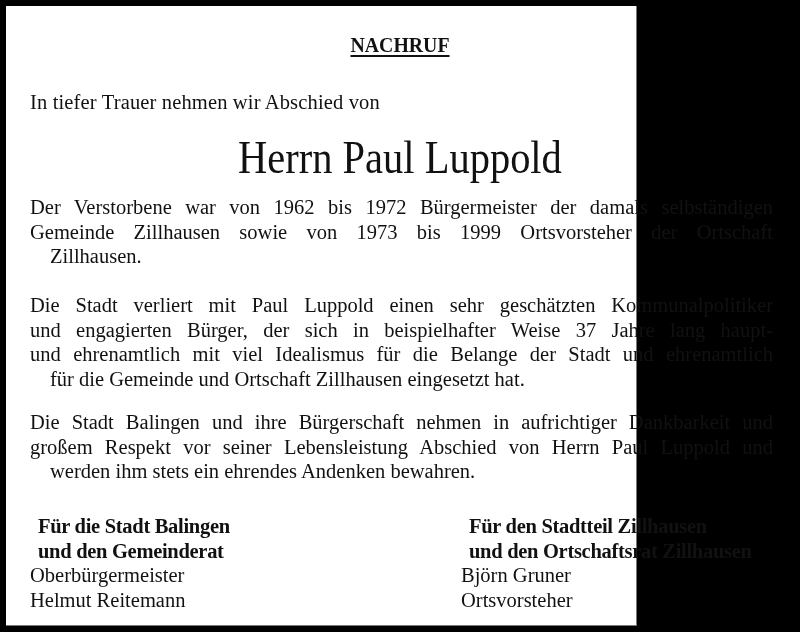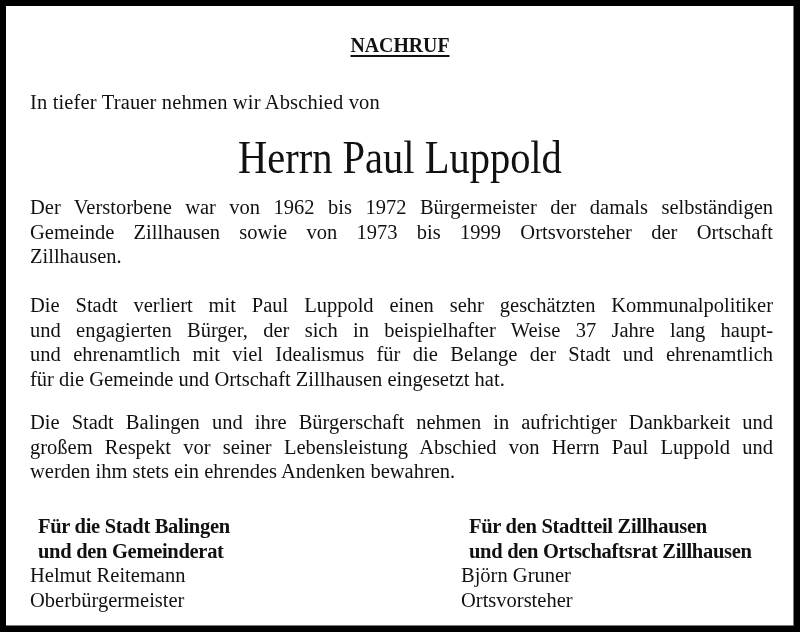--- a/index.html
+++ b/index.html
@@ -1,21 +1,21 @@
 <!DOCTYPE html>
 <html><head>
 <meta charset="utf-8">
 <style>
   html, body { margin: 0; padding: 0; }
   body {
     width: 800px; height: 632px; background: #000; overflow: hidden;
     font-family: "Liberation Serif", "DejaVu Serif", serif; color: #111;
   }
   .page {
-    position: absolute; left: 6px; top: 6px; width: 788px; height: 620px;
+    position: absolute; left: 6px; top: 6px; width: 631px; height: 620px;
     background: #fff; border-right: 1px solid #777; border-bottom: 1px solid #777;
     box-sizing: border-box;
   }
   .abs { position: absolute; white-space: nowrap; }
   .title {
     left: 0; width: 788px; top: 24px; text-align: center;
     font-weight: bold; font-size: 22px; line-height: 30px;
   }
   .title span {
     display: inline-block; text-decoration: underline; text-decoration-thickness: 2px;
@@ -25,21 +25,21 @@
   .headline {
     left: 0; width: 788px; top: 126px; text-align: center;
     font-weight: normal; font-size: 46px; line-height: 52px;
   }
   .headline span { display: inline-block; transform: scaleX(0.88); }
   .para { position: absolute; left: 24px; width: 743px; font-size: 20.5px; }
   .line {
     height: 24.5px; line-height: 24.5px; white-space: nowrap;
     text-align: justify; text-align-last: justify;
   }
-  .line.last { text-align-last: left; }
+  .line.last { text-align-last: left; margin-left: 20px; }
   .sig { position: absolute; font-size: 20.5px; }
   .sig div { height: 24.5px; line-height: 24.5px; white-space: nowrap; }
   .sig .b { font-weight: bold; letter-spacing: -0.3px; margin-left: 8px; }
 </style>
 </head>
 <body>
 
 <div class="page">
 
   <div class="abs title">
@@ -67,22 +67,22 @@
 
   <div class="para" style="top:404px">
     <div class="line">Die Stadt Balingen und ihre Bürgerschaft nehmen in aufrichtiger Dankbarkeit und</div>
     <div class="line">großem Respekt vor seiner Lebensleistung Abschied von Herrn Paul Luppold und</div>
     <div class="line last">werden ihm stets ein ehrendes Andenken bewahren.</div>
   </div>
 
   <div class="sig" style="left:24px; top:508px">
     <div class="b">Für die Stadt Balingen</div>
     <div class="b">und den Gemeinderat</div>
+    <div>Oberbürgermeister</div>
     <div>Helmut Reitemann</div>
-    <div>Oberbürgermeister</div>
   </div>
 
   <div class="sig" style="left:455px; top:508px">
     <div class="b">Für den Stadtteil Zillhausen</div>
     <div class="b">und den Ortschaftsrat Zillhausen</div>
     <div>Björn Gruner</div>
     <div>Ortsvorsteher</div>
   </div>
 
 </div>

